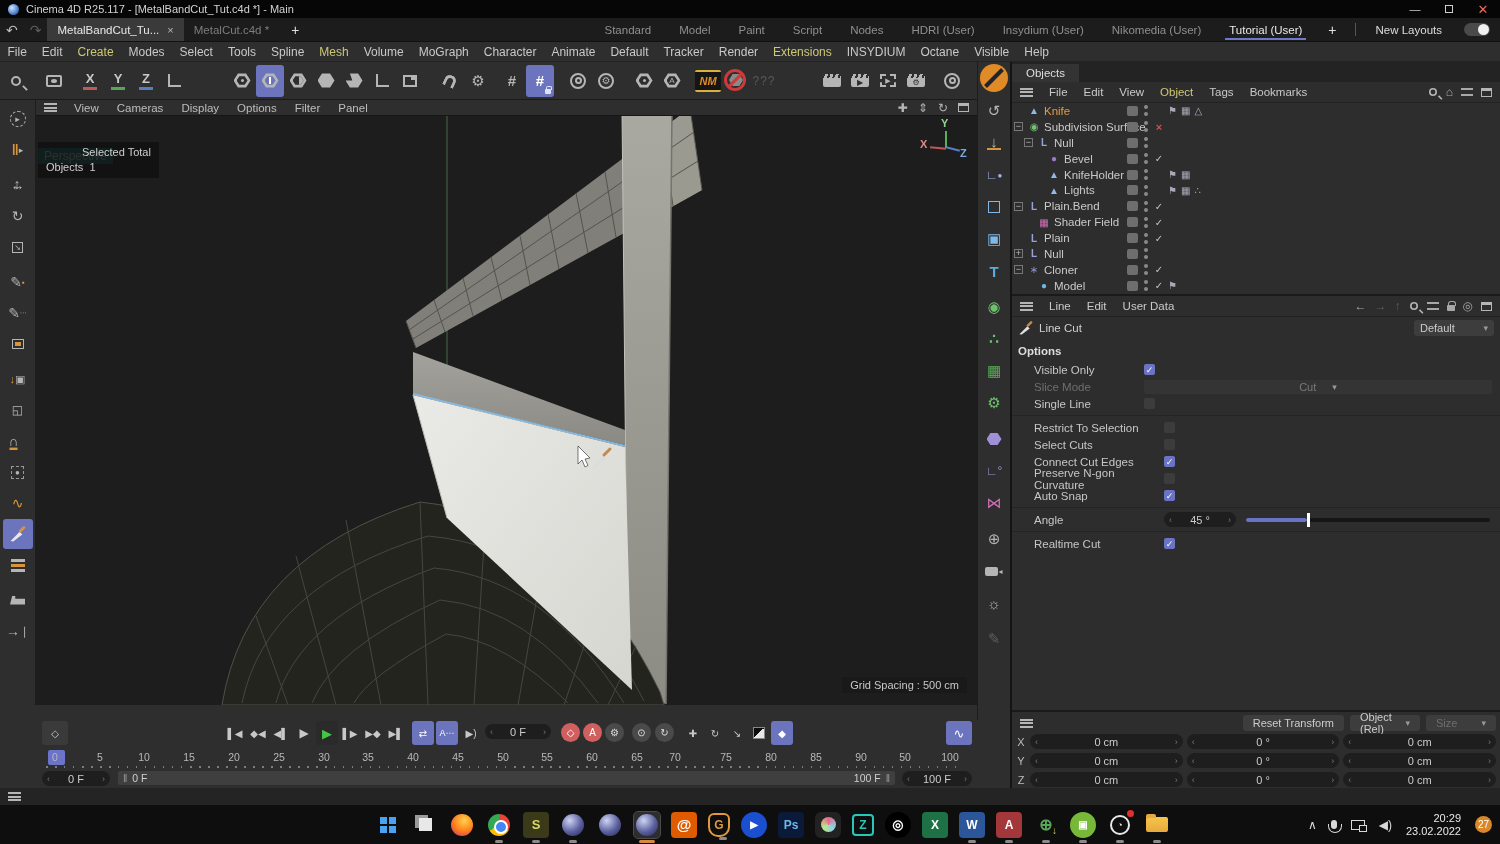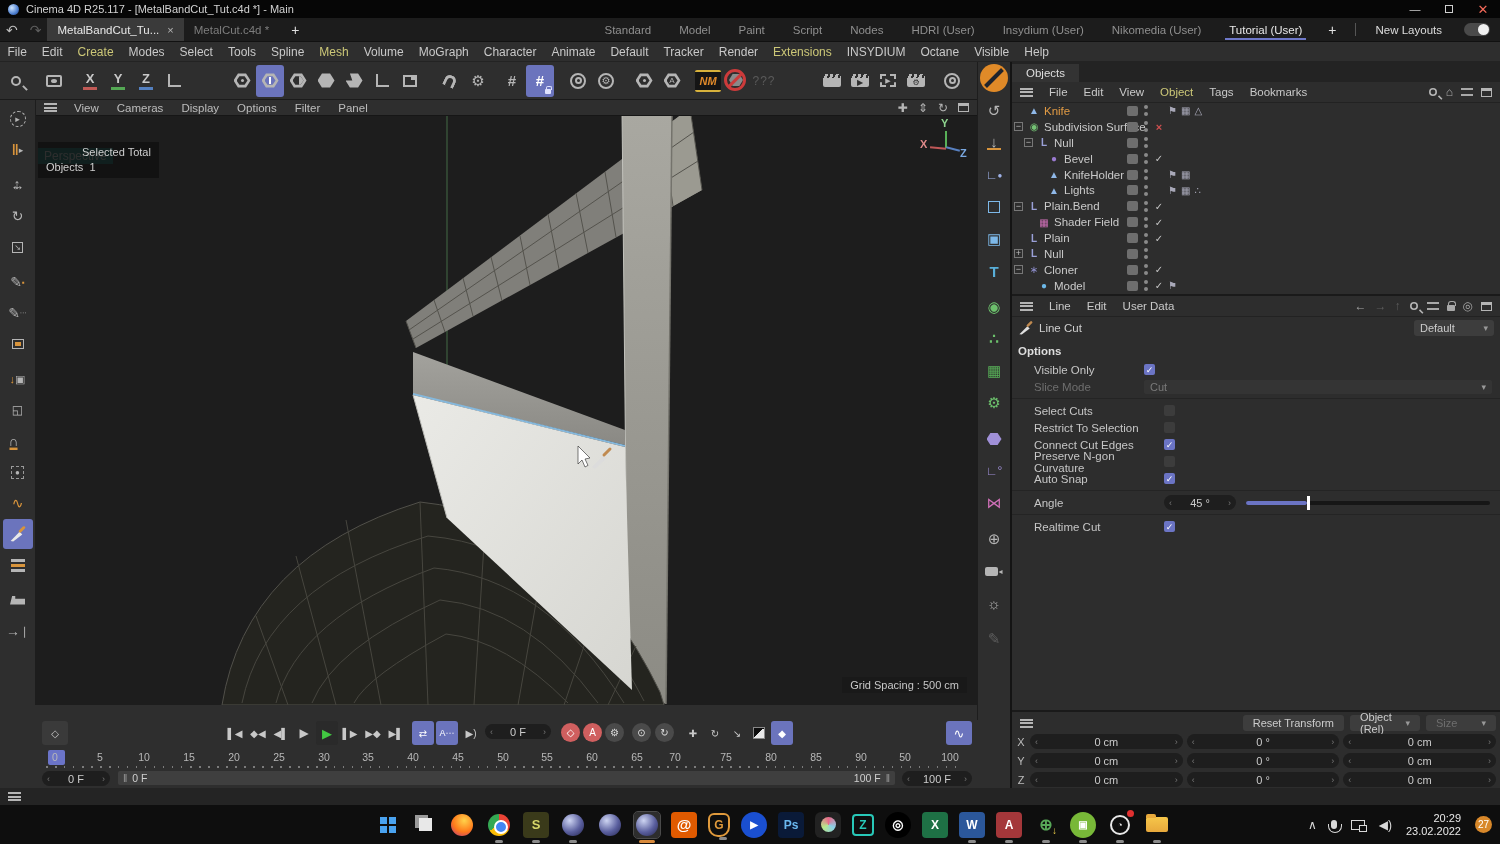--- a/index.html
+++ b/index.html
@@ -136,21 +136,21 @@
   .toolname{color:#cfcfcf;font-size:11.5px;}
   .preset{margin-left:auto;width:80px;height:16px;background:#3d3d3d;border-radius:3px;display:flex;align-items:center;justify-content:space-between;padding:0 6px;font-size:11px;color:#ccc;}
   .asec{font-weight:bold;color:#dedede;font-size:11.5px;padding:6px 6px 4px;}
   .arow{height:17px;display:flex;align-items:center;padding-left:22px;font-size:11.5px;}
   .arow .albl{width:110px;flex:0 0 auto;color:#c6c6c6;}
   .arow .albl.wide{width:130px;}
   .arow.dis .albl{color:#6e6e6e;}
   .cb{width:11px;height:11px;background:#3c3c3c;border-radius:2px;display:flex;align-items:center;justify-content:center;font-size:9px;color:transparent;flex:0 0 auto;}
   .cb.on{background:#6b74c4;color:#fff;}
   .arow.dis .cb{opacity:.55;}
-  .aselect{flex:1;height:14px;margin:0 8px 0 0;background:#343434;border-radius:2px;display:flex;align-items:center;justify-content:space-between;padding:0 6px;font-size:11px;color:#7a7a7a;gap:16px;}
+  .aselect{flex:1;height:14px;margin:0 8px 0 0;background:#343434;border-radius:2px;display:flex;align-items:center;justify-content:center;padding:0 6px;font-size:11px;color:#7a7a7a;gap:16px;}
   .asep{height:1px;background:#242424;margin:3px 0;}
   .spin{display:flex;align-items:center;background:#1e1e1e;border-radius:8px;height:15px;font-size:11px;color:#ccc;}
   .spin .ar{color:#777;font-size:9px;padding:0 5px;}
   .spin .v{flex:1;text-align:center;}
   .sltrack{flex:1;height:4px;background:#161616;border-radius:2px;position:relative;margin:0 10px 0 10px;}
   .slfill{position:absolute;left:0;top:0;width:25%;height:100%;background:#6b74c4;border-radius:2px;}
   .slhandle{position:absolute;left:25%;top:-5px;width:3px;height:14px;background:#fff;}
   .caret{font-size:9px;color:#999;}
 
   
@@ -762,27 +762,31 @@
         <span class="albl">Visible Only</span>
         <span class="cb on">✓</span>
       </div>
       <div class="arow dis">
         <span class="albl">Slice Mode</span>
         <span class="aselect">
             <span>Cut</span>
             <span class="caret">▾</span>
           </span>
       </div>
+      <div class="arow">
+        <span class="albl">Single Line</span>
+        <span class="cb">✓</span>
+      </div>
       <div class="asep"></div>
       <div class="arow">
+        <span class="albl wide">Restrict To Selection</span>
+        <span class="cb">✓</span>
+      </div>
+      <div class="arow">
         <span class="albl wide">Select Cuts</span>
-        <span class="cb">✓</span>
-      </div>
-      <div class="arow">
-        <span class="albl wide">Restrict To Selection</span>
         <span class="cb">✓</span>
       </div>
       <div class="arow">
         <span class="albl wide">Connect Cut Edges</span>
         <span class="cb on">✓</span>
       </div>
       <div class="arow">
         <span class="albl wide">Preserve N-gon Curvature</span>
         <span class="cb">✓</span>
       </div>

